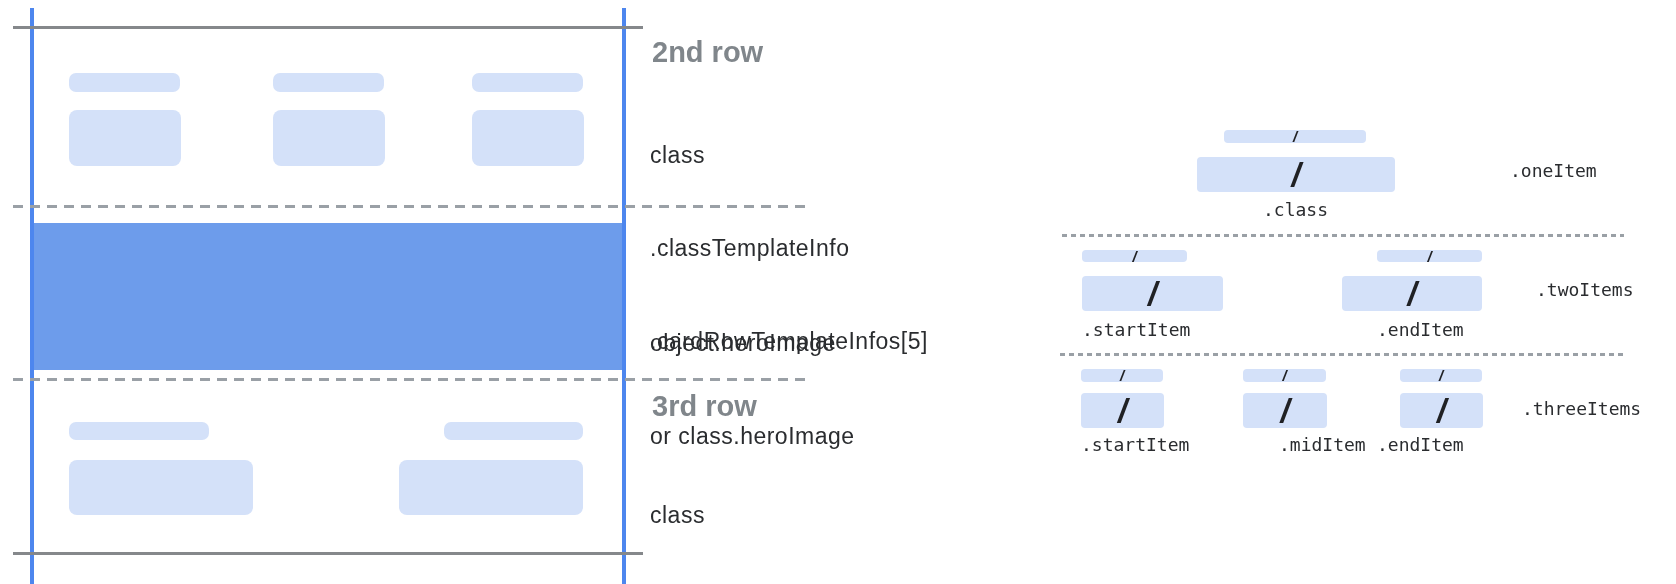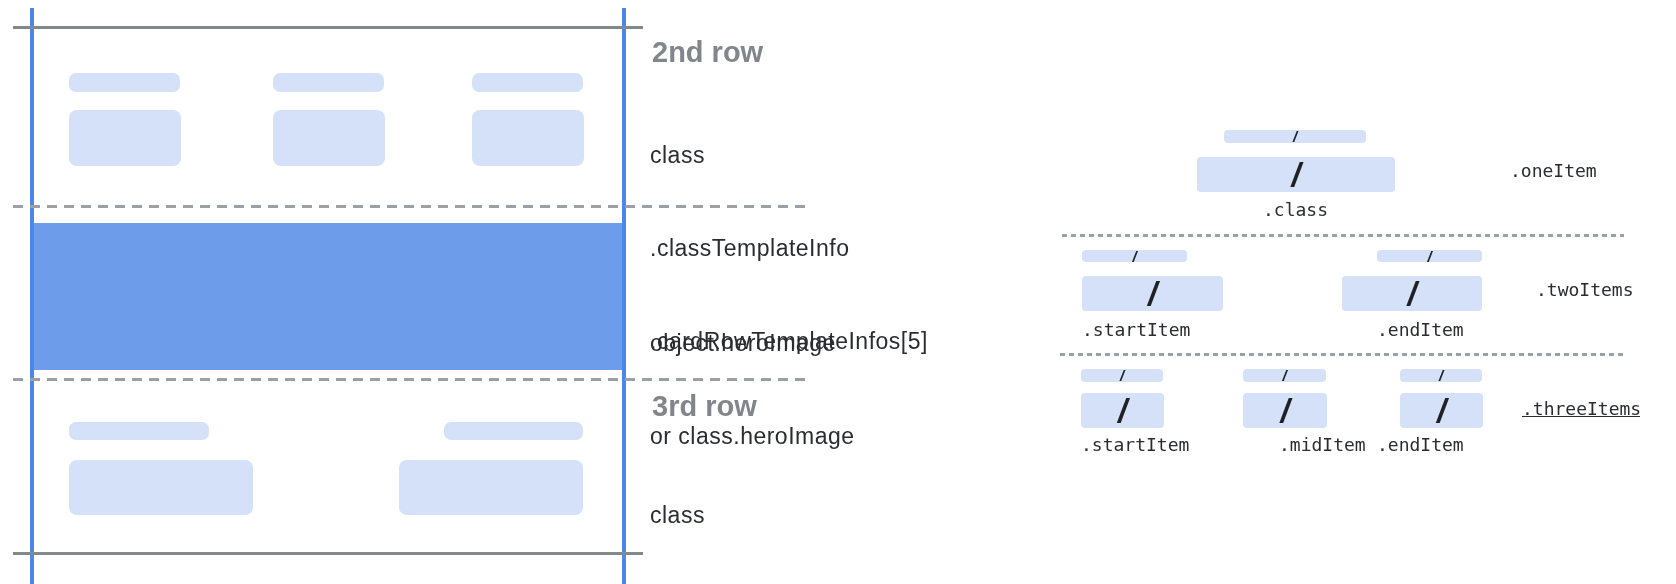--- a/index.html
+++ b/index.html
@@ -135,15 +135,15 @@
   </div>
   <div class="tpl-rect" style="left:1400px;top:369px;width:82px;height:13px;">
     <span class="slash sm">/</span>
   </div>
   <div class="tpl-rect" style="left:1400px;top:393px;width:83px;height:35px;">
     <span class="slash lg">/</span>
   </div>
   <div class="mono-label" style="left:1081px;top:435px;">.startItem</div>
   <div class="mono-label" style="left:1279px;top:435px;">.midItem</div>
   <div class="mono-label" style="left:1377px;top:435px;">.endItem</div>
-  <div class="mono-label" style="left:1522px;top:399px;text-decoration:underline;">.threeItems</div>
+  <div class="mono-label" style="left:1522px;top:399px;">.threeItems</div>
 
 </div>
 
 </body></html>

